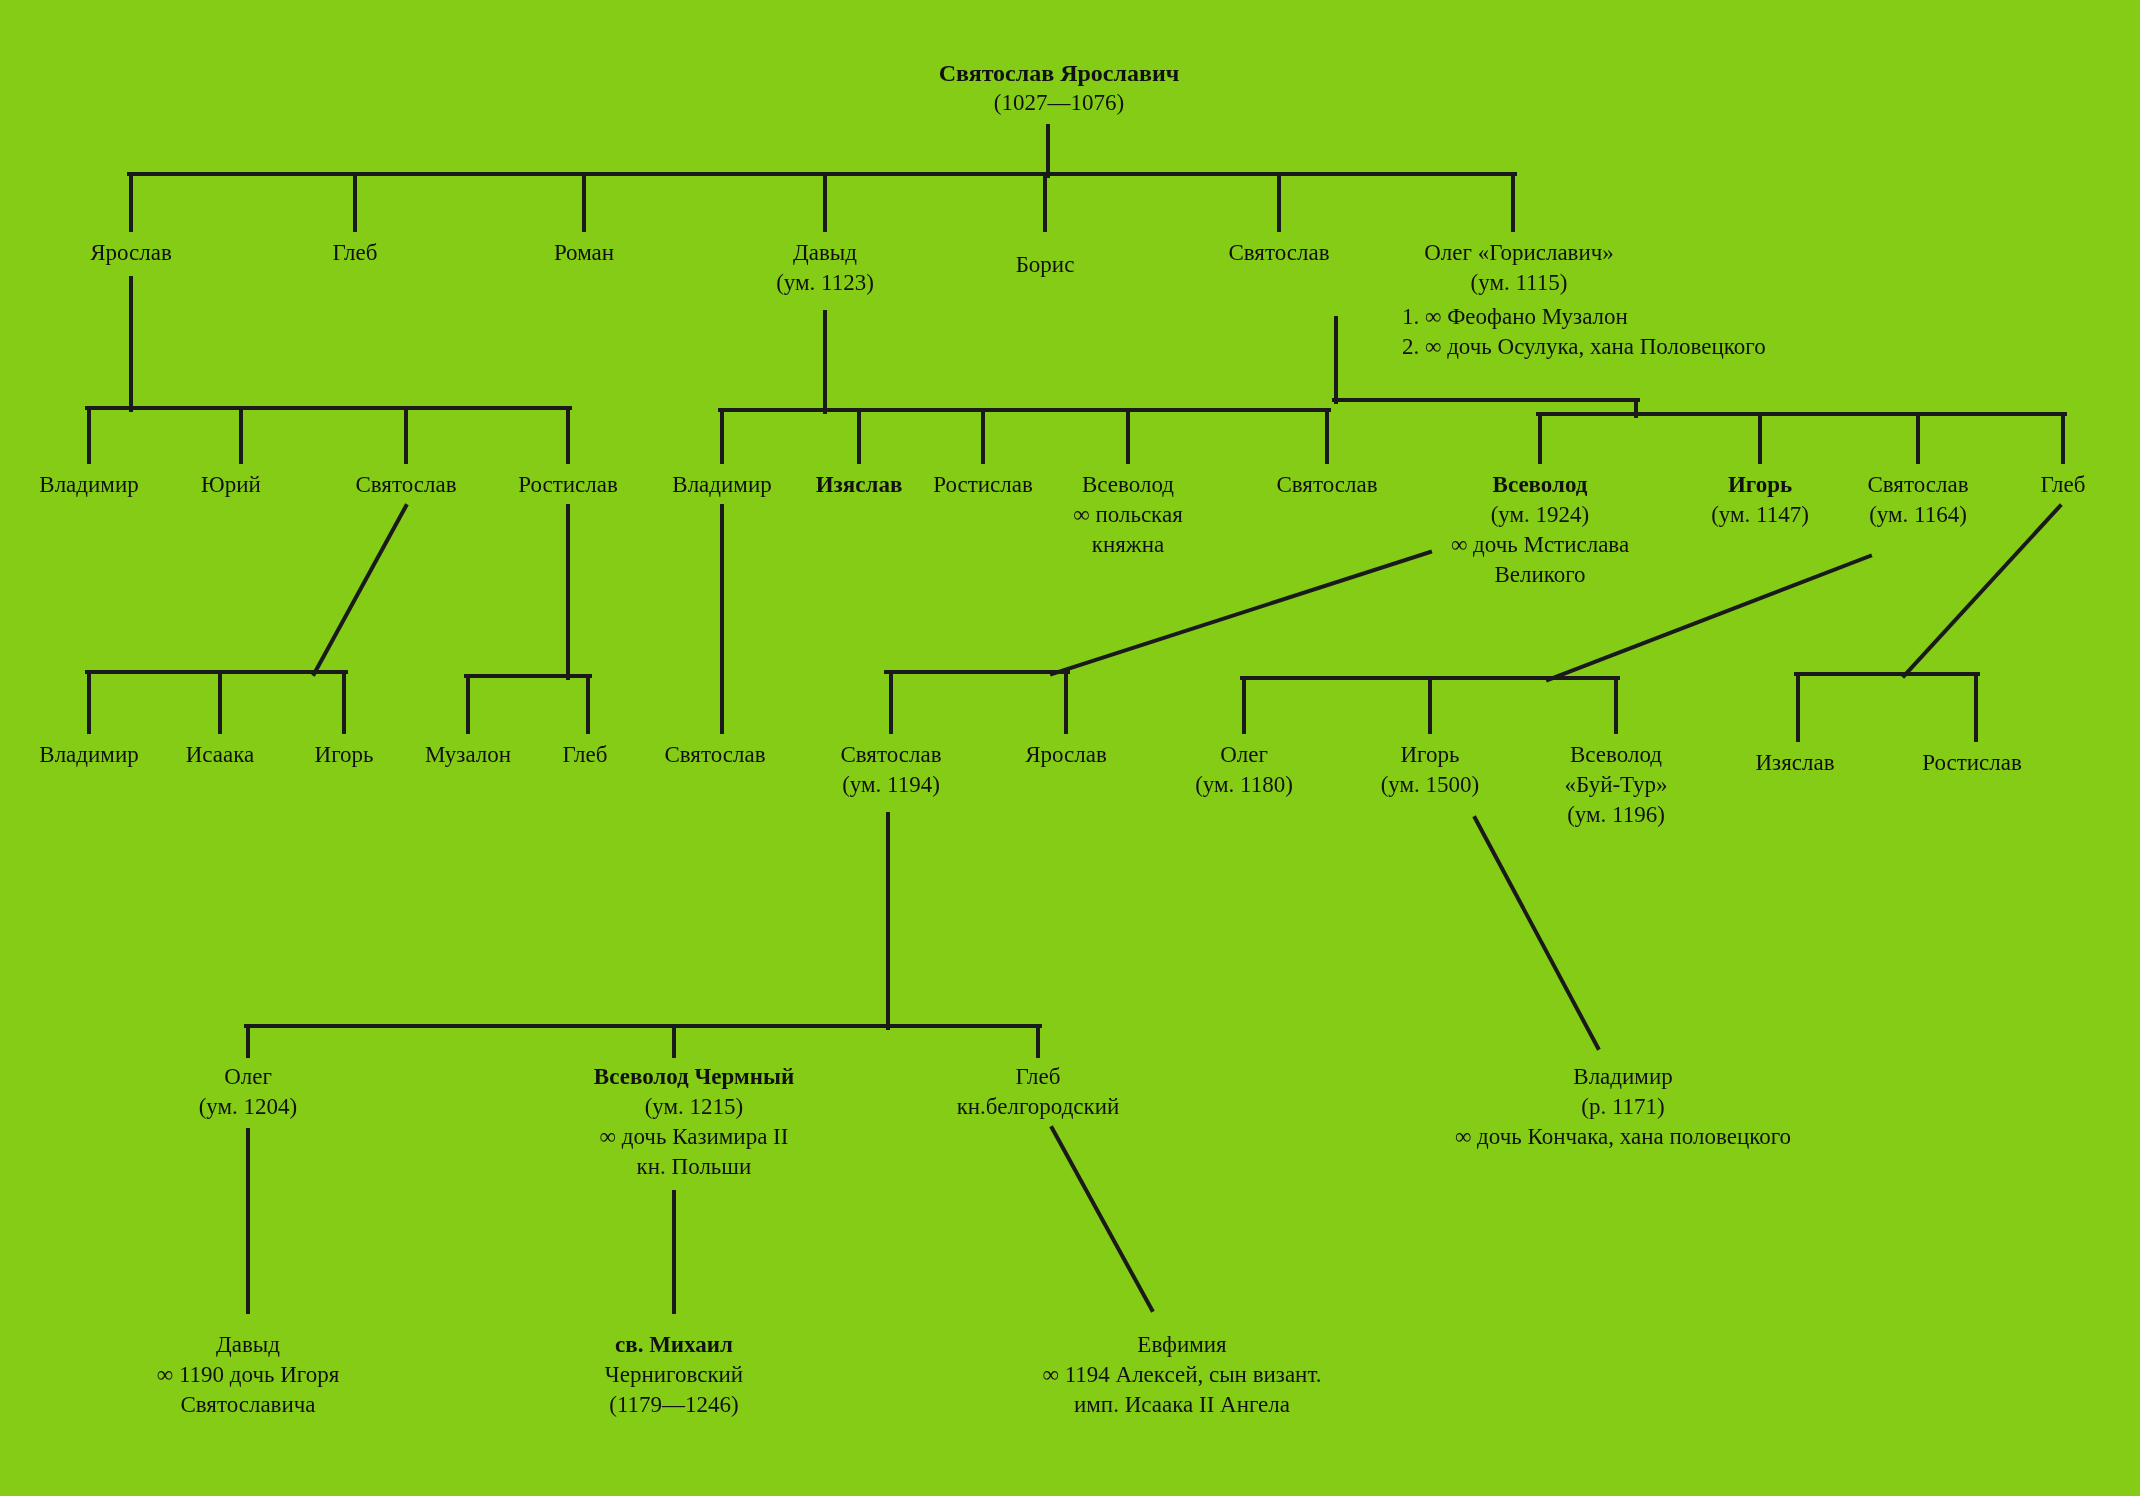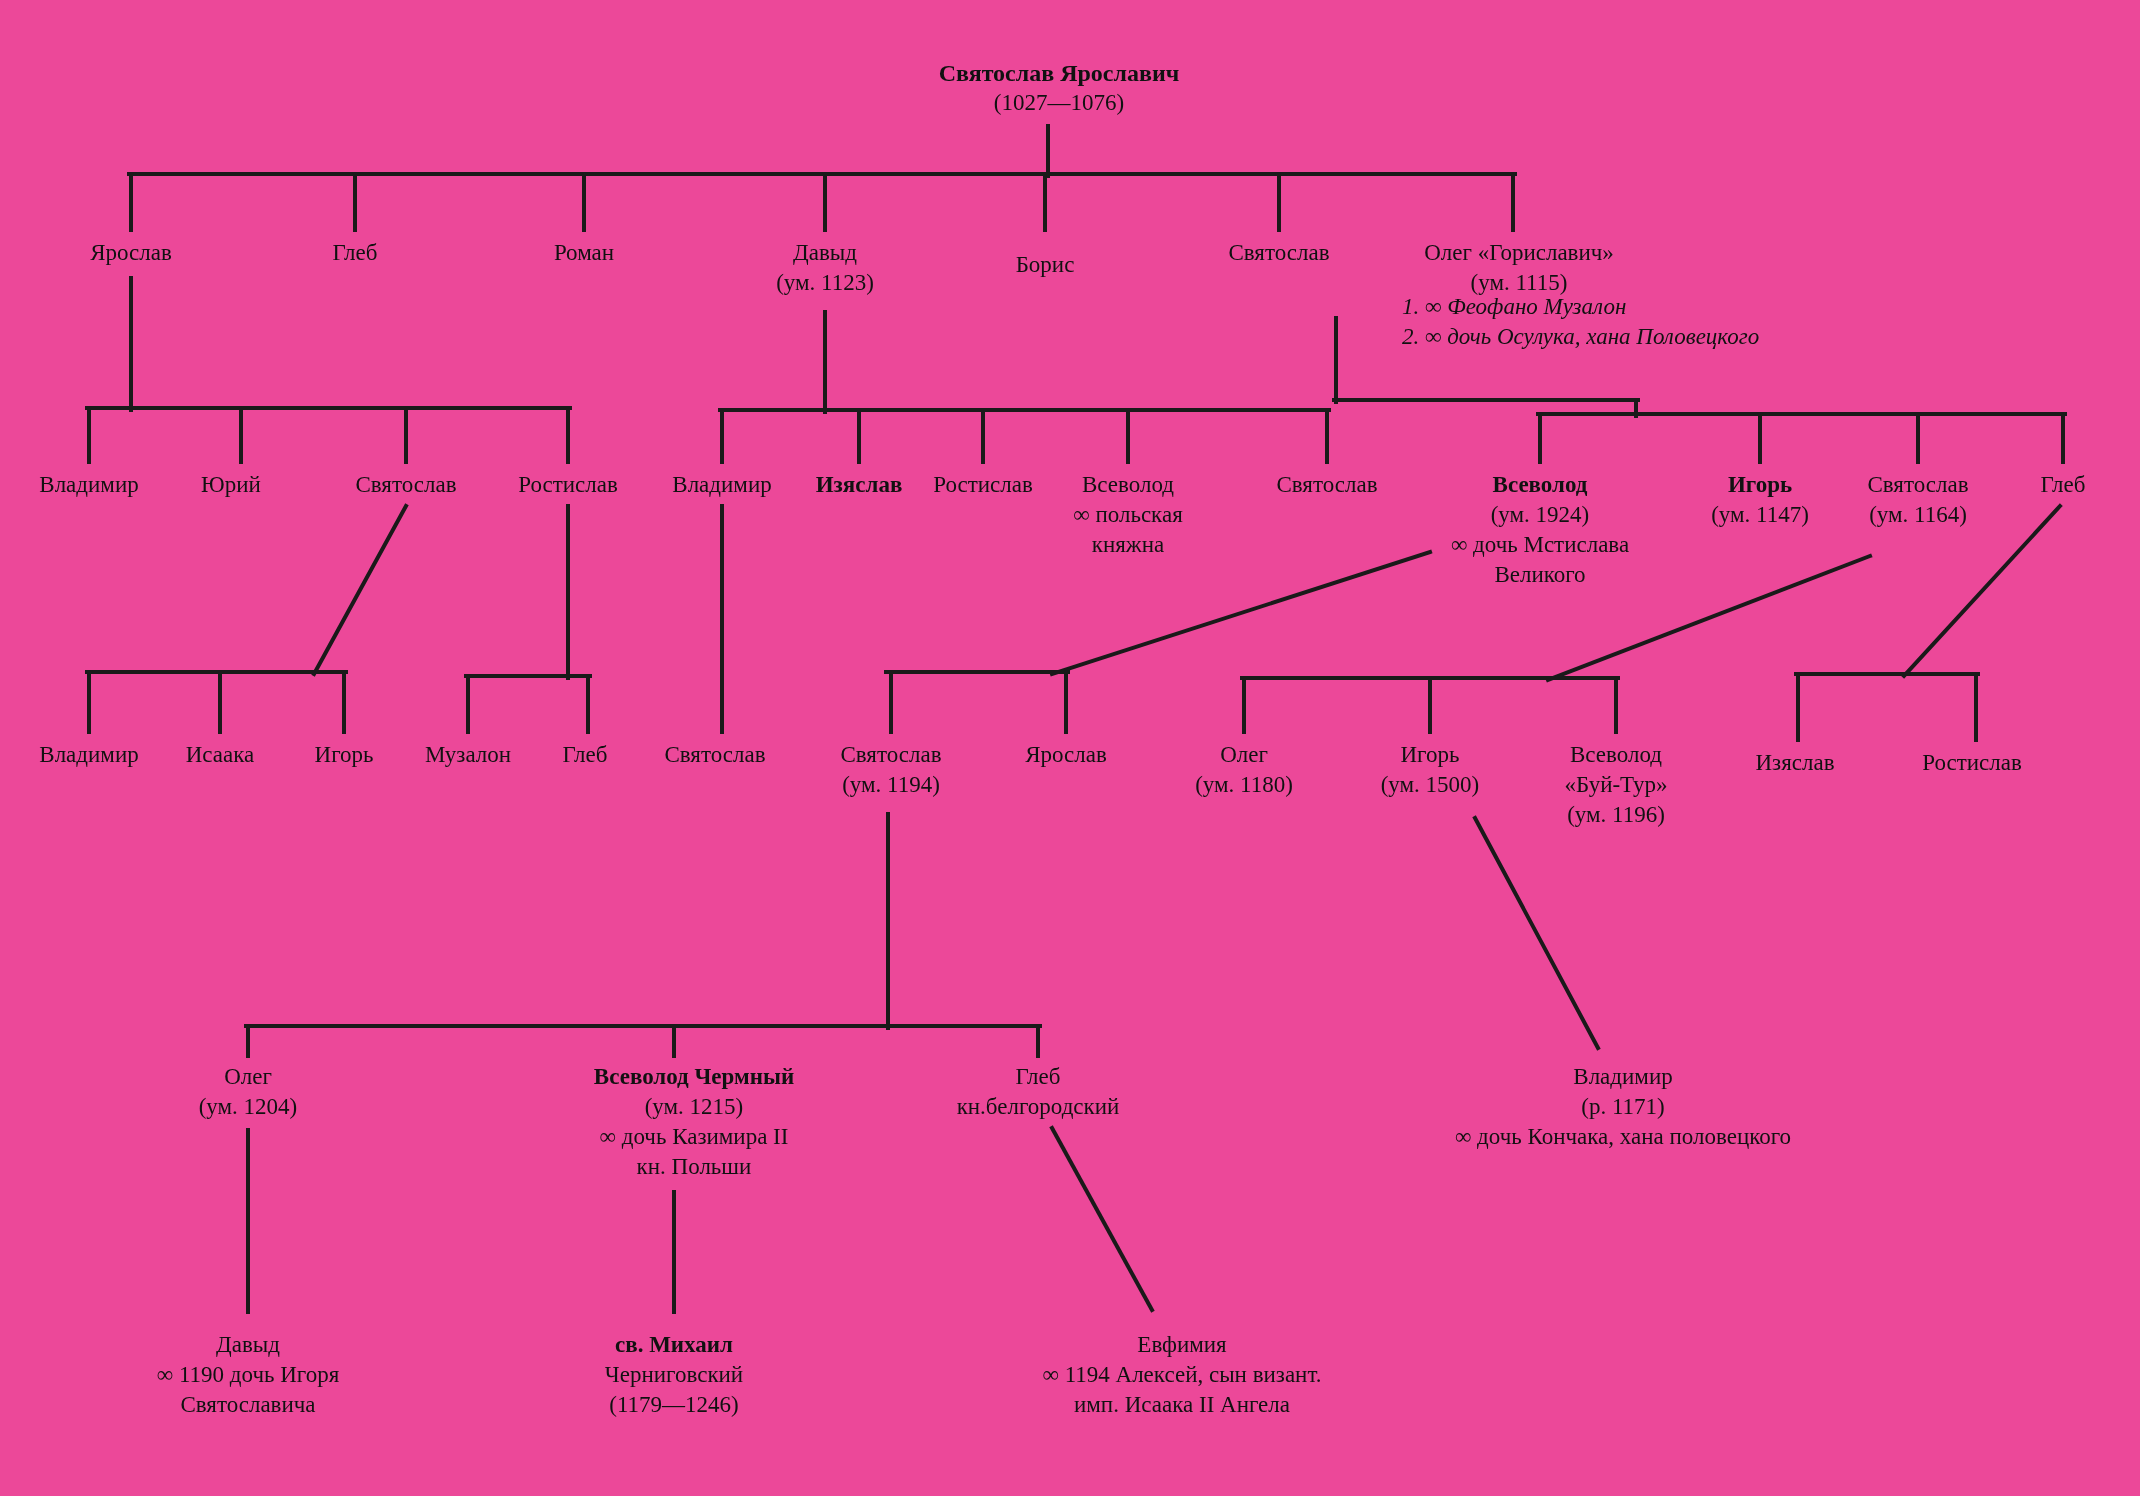--- a/index.html
+++ b/index.html
@@ -4,21 +4,21 @@
 <style>
   html, body {
     margin: 0;
     padding: 0;
     background: #ffffff;
   }
   #stage {
     position: relative;
     width: 2140px;
     height: 1496px;
-    background: #ec4899;
+    background: #84cc16;
     font-family: "Liberation Serif", "DejaVu Serif", serif;
     color: #111111;
     overflow: hidden;
   }
   #connector-layer {
     position: absolute;
     left: 0; top: 0;
     width: 2140px;
     height: 1496px;
   }
@@ -123,21 +123,21 @@
       <div class="node center" style="left: 1045px; top: 250px;">
         <div class="node-line">Борис</div>
       </div>
       <div class="node center" style="left: 1279px; top: 238px;">
         <div class="node-line">Святослав</div>
       </div>
       <div class="node center" style="left: 1519px; top: 238px;">
         <div class="node-line">Олег «Гориславич»</div>
         <div class="node-line">(ум. 1115)</div>
       </div>
-      <div class="node left" style="left: 1402px; top: 292px; font-style: italic;">
+      <div class="node left" style="left: 1402px; top: 302px;">
         <div class="node-line">1. ∞ Феофано Музалон</div>
         <div class="node-line">2. ∞ дочь Осулука, хана Половецкого</div>
       </div>
       <div class="node center" style="left: 89px; top: 470px;">
         <div class="node-line">Владимир</div>
       </div>
       <div class="node center" style="left: 231px; top: 470px;">
         <div class="node-line">Юрий</div>
       </div>
       <div class="node center" style="left: 406px; top: 470px;">

